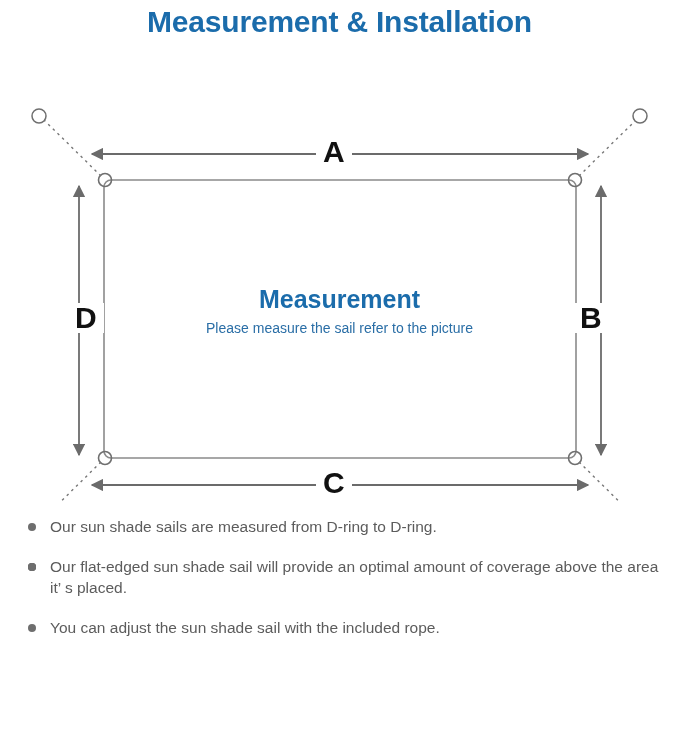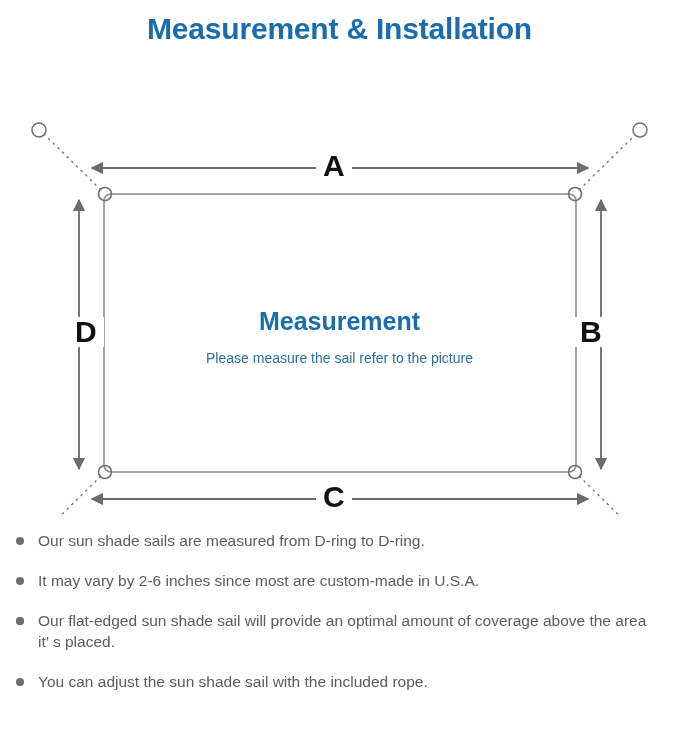--- a/index.html
+++ b/index.html
@@ -16,21 +16,21 @@
     position: relative;
   }
 
   
   #page-title {
     text-align: center;
     font-size: 30px;
     font-weight: bold;
     color: #1b6cab;
     letter-spacing: -0.2px;
-    margin: 7px;
+    margin: 0;
     padding: 4px 0 0 0;
     line-height: 36px;
   }
 
   
   #diagram-area {
     position: relative;
     width: 679px;
     height: 462px;
   }
@@ -62,34 +62,34 @@
     left: 0;
     right: 0;
     top: 240px;
     text-align: center;
   }
   #sail-caption .caption-title {
     font-size: 25px;
     font-weight: bold;
     color: #1b6cab;
     line-height: 30px;
-    margin: 12px;
+    margin: 4px;
   }
   #sail-caption .caption-sub {
     font-size: 14px;
     font-weight: normal;
     color: #2a6ea6;
     line-height: 20px;
     margin: 3px 0 4px 0;
   }
 
   
   #notes-list {
     margin: 0;
-    padding: 14px 18px 0 14px;
+    padding: 14px 18px 0 26px;
     list-style: none;
   }
   #notes-list li {
     position: relative;
     padding-left: 24px;
     margin-bottom: 19px;
     font-size: 15.5px;
     line-height: 21px;
     color: #5c5c5c;
   }
@@ -157,21 +157,20 @@
   </div>
 </div>
 
 <ul id="notes-list">
   <li>
     <span class="bullet-dot"></span>
     <span>Our sun shade sails are measured from D-ring to D-ring.</span>
   </li>
   <li>
     <span class="bullet-dot"></span>
-    <span>It may vary by 2-6 inches since most are custom-made in U.S.A.</span>
   </li>
   <li>
     <span class="bullet-dot"></span>
   </li>
   <li>
     <span class="bullet-dot"></span>
     <span>Our flat-edged sun shade sail will provide an optimal amount of coverage above the area it’ s placed.</span>
   </li>
   <li>
     <span class="bullet-dot"></span>

